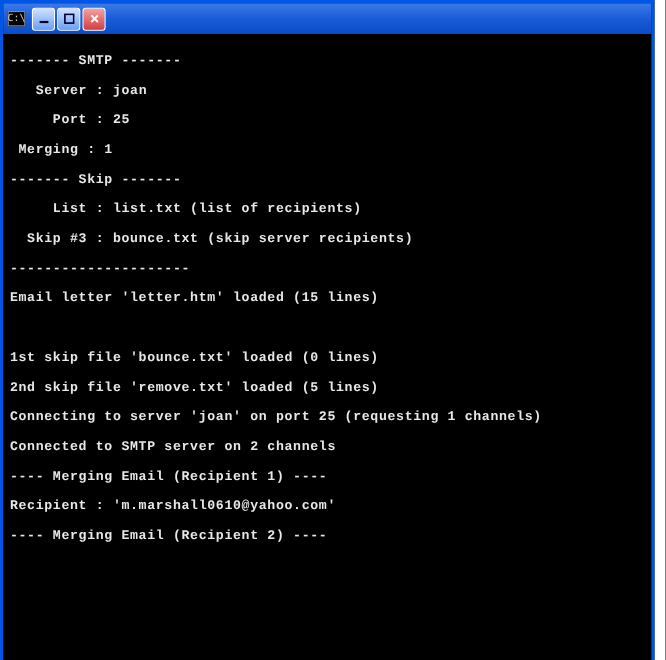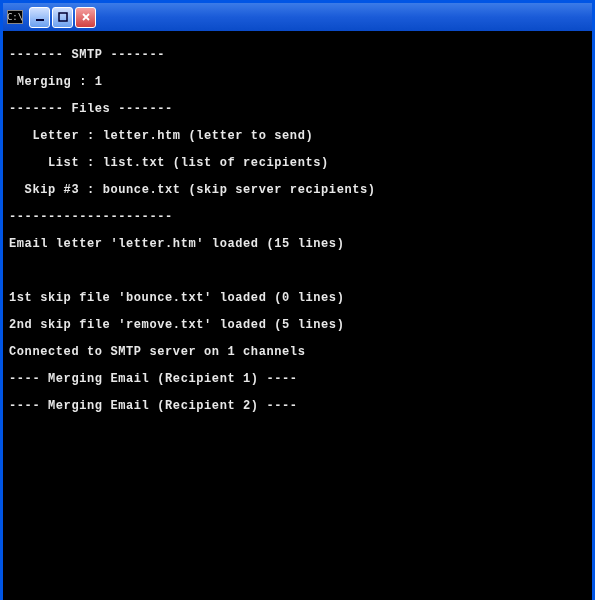--- a/index.html
+++ b/index.html
@@ -101,32 +101,35 @@
       <div class="ctrl-btn close">
         <svg viewBox="0 0 10 10">
             <path d="M2 2 L8 8 M8 2 L2 8" stroke="#fff" stroke-width="1.8"></path>
           </svg>
       </div>
     </div>
   </div>
 
   <div class="terminal">
 <span class="line">------- SMTP -------</span>
+<span class="line"><span>   Server : </span><span>joan</span></span>
+<span class="line"><span>     Port : </span><span>25</span></span>
 <span class="line"><span> Merging : </span><span>1</span></span>
-<span class="line">------- Files -------</span>
-<span class="line"><span>   Letter : </span><span>letter.htm (letter to send)</span></span>
+<span class="line">------- Skip -------</span>
 <span class="line"><span>     List : </span><span>list.txt (list of recipients)</span></span>
 <span class="line"><span>  Skip #3 : </span><span>bounce.txt (skip server recipients)</span></span>
 <span class="line">---------------------</span>
 <span class="line">Email letter 'letter.htm' loaded (15 lines)</span>
 <span class="line"></span>
 <span class="line">1st skip file 'bounce.txt' loaded (0 lines)</span>
 <span class="line">2nd skip file 'remove.txt' loaded (5 lines)</span>
-<span class="line">Connected to SMTP server on 1 channels</span>
+<span class="line">Connecting to server 'joan' on port 25 (requesting 1 channels)</span>
+<span class="line">Connected to SMTP server on 2 channels</span>
 <span class="line">---- Merging Email (Recipient 1) ----</span>
+<span class="line">Recipient : 'm.marshall0610@yahoo.com'</span>
 <span class="line">---- Merging Email (Recipient 2) ----</span>
 
 
 
 
 
 
 
 
 

